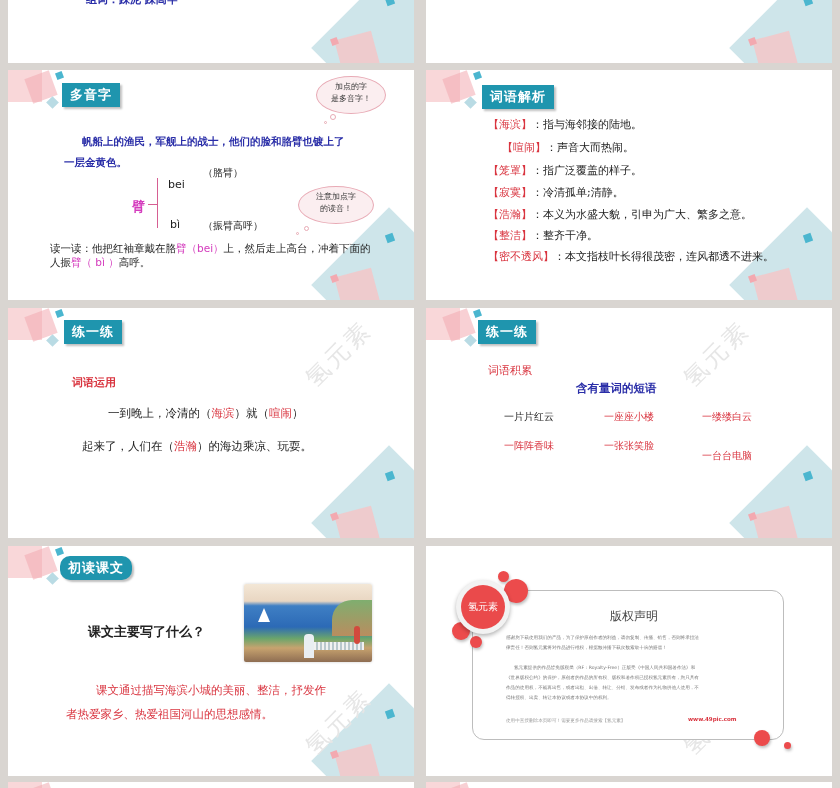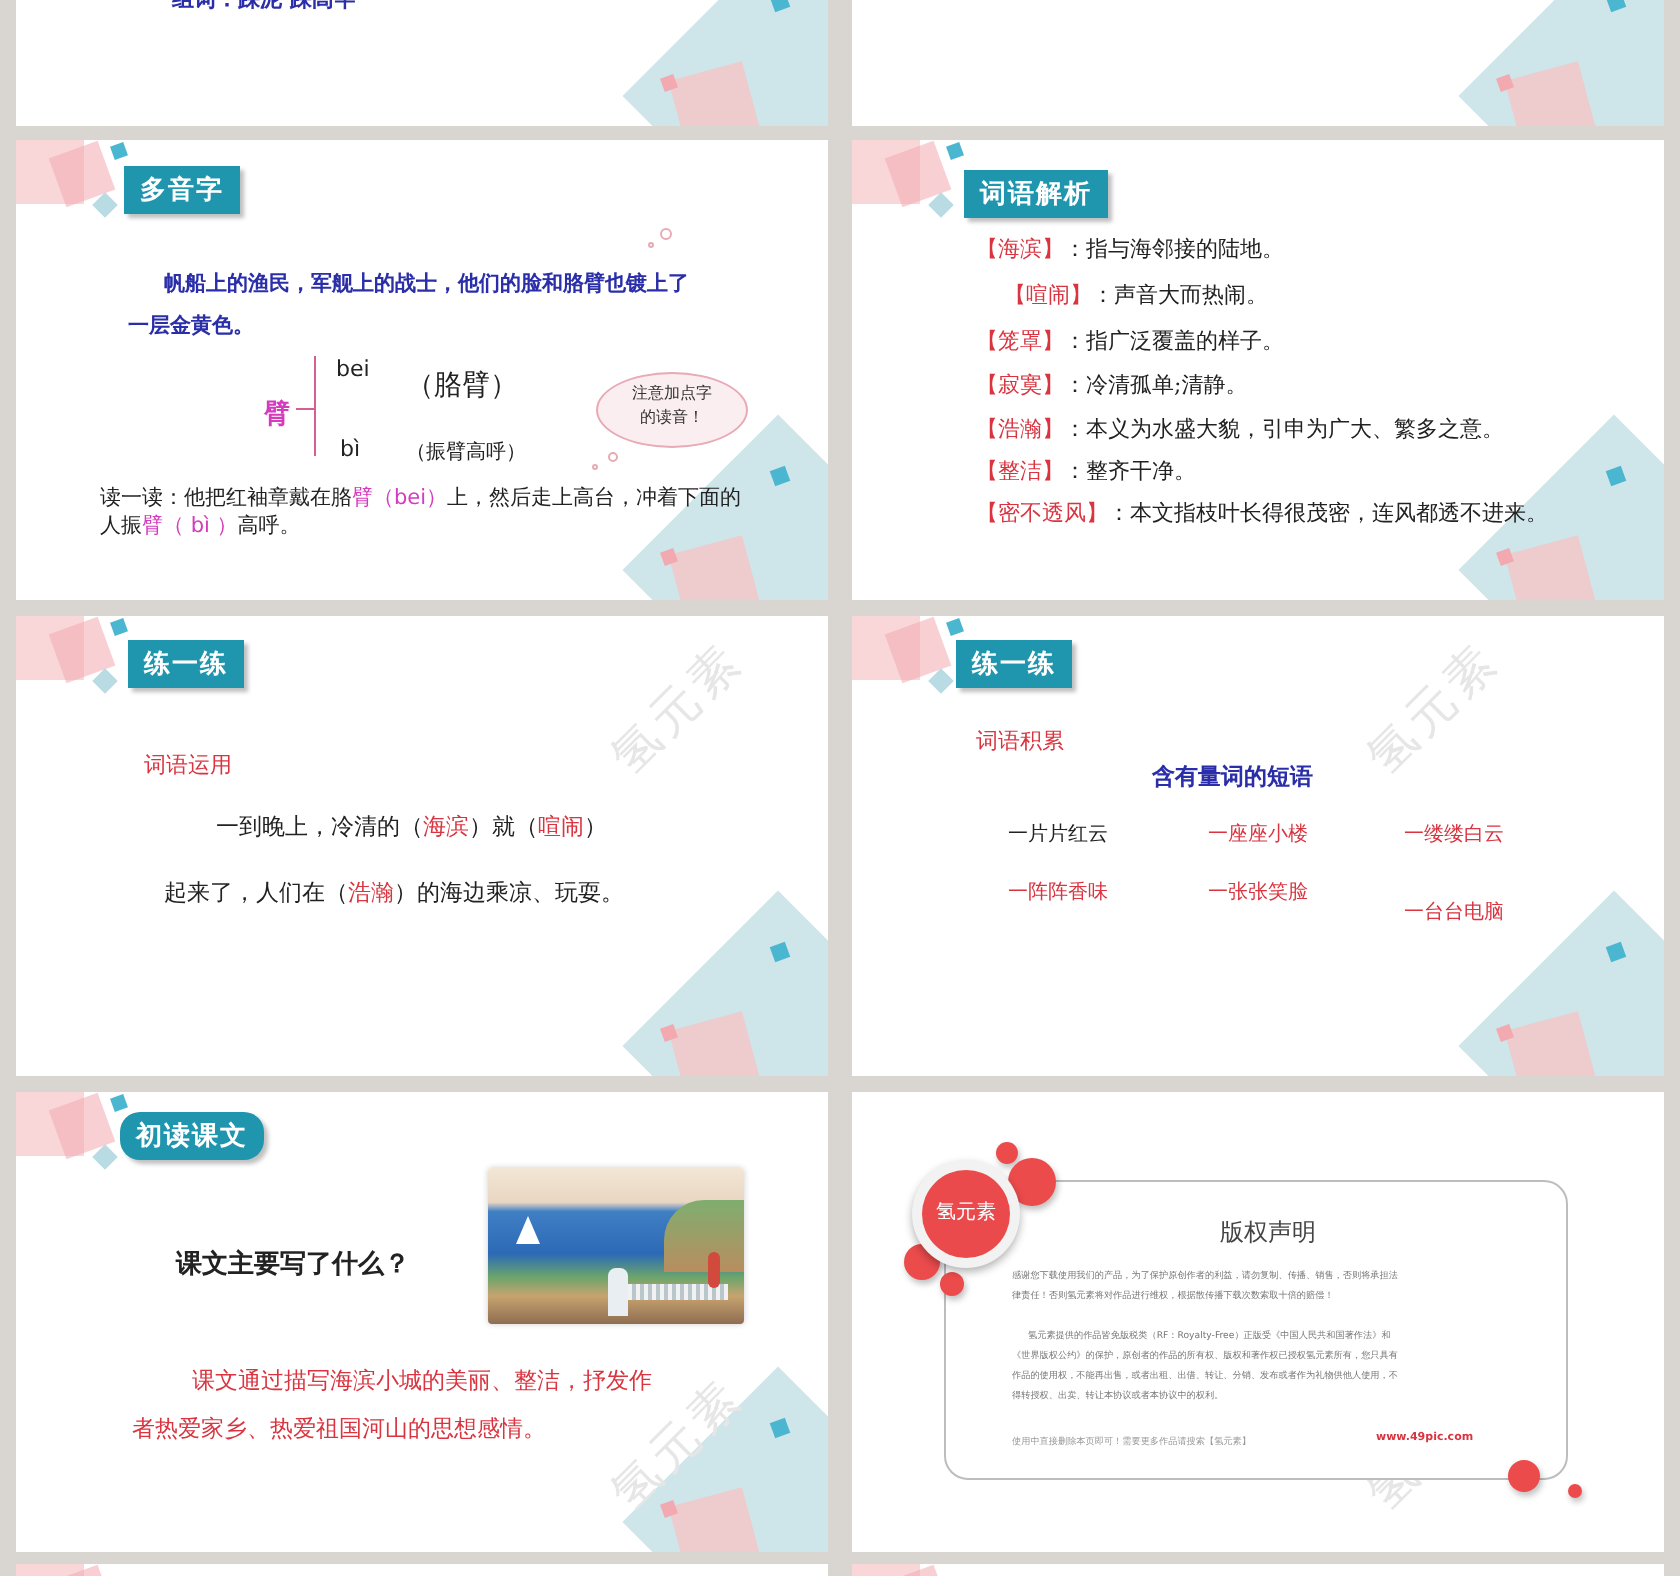--- a/index.html
+++ b/index.html
@@ -54,29 +54,33 @@
 <div class="slide col-l" style="top:70px;height:230px;">
   <div class="deco deco-tl-big"></div>
   <div class="deco deco-tl-sq"></div>
   <div class="deco deco-tl-teal"></div>
   <div class="deco deco-tl-teal2"></div>
   <div class="deco deco-br-tri"></div>
   <div class="deco deco-br-pink"></div>
   <div class="deco deco-br-teal"></div>
   <div class="deco deco-br-small"></div>
   <div class="tag" style="left:54px;top:13px;">多音字</div>
+  <div class="cloud" style="left:308px;top:6px;width:70px;height:38px;">
+    <div>加点的字</div>
+    <div>是多音字！</div>
+  </div>
   <div class="bubble" style="left:322px;top:44px;width:6px;height:6px;"></div>
   <div class="bubble" style="left:316px;top:51px;width:3px;height:3px;"></div>
   <div class="txt blue" style="left:74px;top:65px;font-size:10.5px;">帆船上的渔民，军舰上的战士，他们的脸和胳臂也镀上了</div>
   <div class="txt blue" style="left:56px;top:86px;font-size:10.5px;">一层金黄色。</div>
   <div class="txt magenta" style="left:124px;top:128px;font-size:13px;font-weight:bold;">臂</div>
   <div class="brace" style="left:149px;top:108px;height:50px;"></div>
   <div style="position:absolute;left:140px;top:134px;width:10px;border-top:1px solid #d65f92;"></div>
   <div class="txt sans" style="left:160px;top:108px;font-size:11px;">bei</div>
-  <div class="txt" style="left:195px;top:114px;font-size:14px;">（胳臂）</div>
+  <div class="txt" style="left:195px;top:96px;font-size:10px;">（胳臂）</div>
   <div class="txt sans" style="left:162px;top:148px;font-size:11px;">bì</div>
   <div class="txt" style="left:195px;top:149px;font-size:10px;">（振臂高呼）</div>
   <div class="cloud" style="left:290px;top:116px;width:76px;height:38px;">
     <div>注意加点字</div>
     <div>的读音！</div>
   </div>
   <div class="bubble" style="left:296px;top:156px;width:5px;height:5px;"></div>
   <div class="bubble" style="left:288px;top:162px;width:3px;height:3px;"></div>
   <div class="txt sans" style="left:42px;top:172px;font-size:10.5px;">
     <span>读一读：他把红袖章戴在胳</span><span class="magenta">臂</span><span class="magenta">（bei）</span><span>上，然后走上高台，冲着下面的</span>
@@ -109,21 +113,21 @@
   <div class="deco deco-tl-big"></div>
   <div class="deco deco-tl-sq"></div>
   <div class="deco deco-tl-teal"></div>
   <div class="deco deco-tl-teal2"></div>
   <div class="deco deco-br-tri"></div>
   <div class="deco deco-br-pink"></div>
   <div class="deco deco-br-teal"></div>
   <div class="deco deco-br-small"></div>
   <div class="watermark" style="left:290px;top:30px;">氢元素</div>
   <div class="tag" style="left:56px;top:12px;">练一练</div>
-  <div class="txt red" style="left:64px;top:67px;font-size:11px;">词语运用</div>
+  <div class="txt red" style="left:64px;top:67px;font-size:11px;font-weight:bold;">词语运用</div>
   <div class="txt" style="left:100px;top:98px;font-size:11.5px;">
     <span>一到晚上，冷清的（</span><span class="red">海滨</span><span>）就（</span><span class="red">喧闹</span><span>）</span>
   </div>
   <div class="txt" style="left:74px;top:131px;font-size:11.5px;text-align:right;">
     <span>起来了，人们在（</span><span class="red">浩瀚</span><span>）的海边乘凉、玩耍。</span>
   </div>
 </div>
 
 <div class="slide col-r" style="top:308px;height:230px;">
   <div class="deco deco-tl-big"></div>

